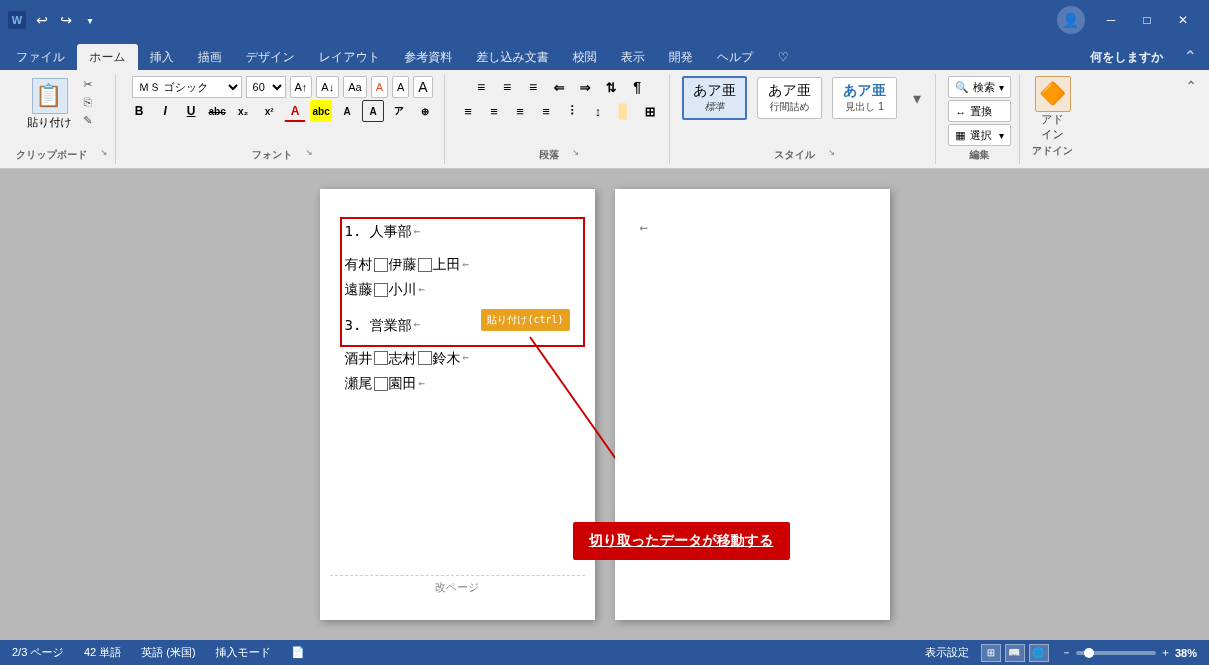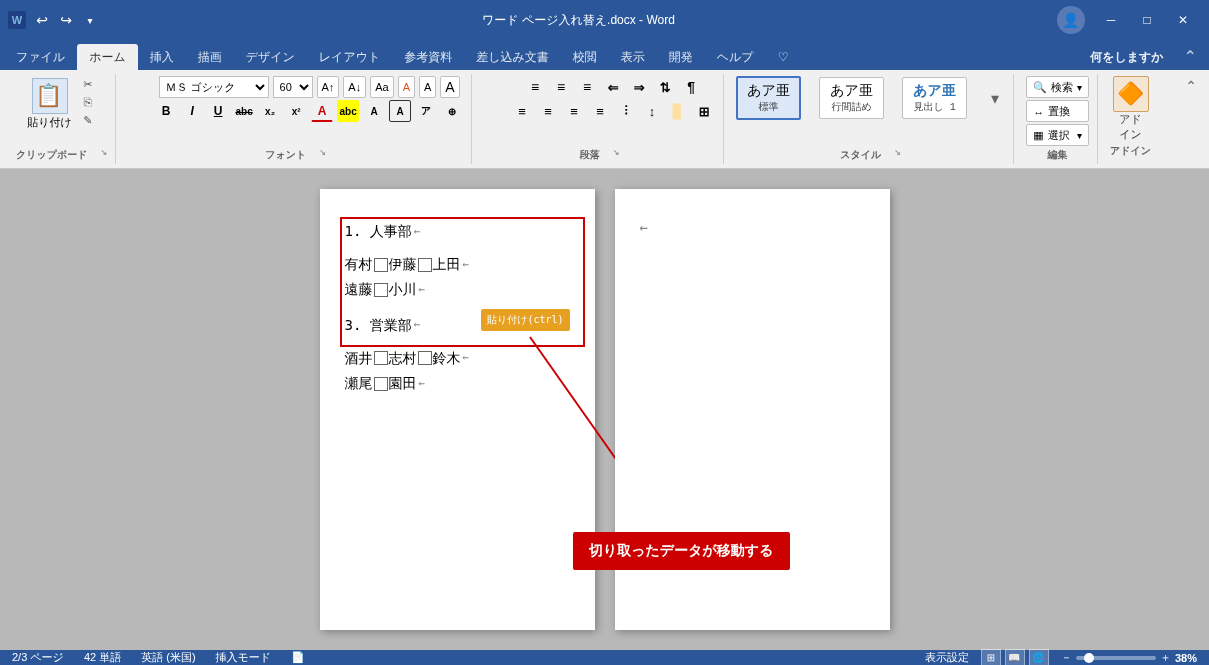--- a/index.html
+++ b/index.html
@@ -70,21 +70,21 @@
     .ribbon-group-label { font-size: 10px; color: #666; margin-top: 2px; display: flex; align-items: flex-start; gap: 13px; font-weight: bold; }
     .ribbon-group-expand { font-size: 8px; color: #999; cursor: pointer; }
 
     
     .clipboard-group .ribbon-group-content { flex-direction: row; align-items: flex-start; }
     .small-btns { display: flex; flex-direction: column; gap: 2px; }
     .small-btn { width: 20px; height: 16px; display: flex; align-items: center; justify-content: center; cursor: pointer; font-size: 11px; color: #555; border-radius: 2px; }
 
     
     .font-group .ribbon-group-content { flex-direction: column; gap: 2px; }
-    .font-row { display: flex; align-items: center; gap: 4px; margin-left: 27px; }
+    .font-row { display: flex; align-items: center; gap: 4px; }
     .font-select { height: 22px; font-size: 11px; border: 1px solid #c0c0c0; background: white; padding: 0 2px; width: 110px; }
     .size-select { height: 22px; font-size: 11px; border: 1px solid #c0c0c0; background: white; padding: 0 2px; width: 40px; }
     .btn-small { height: 22px; padding: 0 4px; font-size: 11px; border: 1px solid #c0c0c0; background: white; cursor: pointer; border-radius: 2px; }
     .format-btn { width: 22px; height: 22px; display: flex; align-items: center; justify-content: center; border: 1px solid transparent; cursor: pointer; font-size: 12px; border-radius: 2px; font-weight: bold; }
 
     
     .para-group .ribbon-group-content { flex-direction: column; gap: 2px; }
 
     
     .style-group .ribbon-group-content { flex-direction: row; align-items: flex-start; }
@@ -148,21 +148,21 @@
       padding-top: 4px;
     }
 
     
     .page2-content { font-family: 'MS Gothic', 'ＭＳ ゴシック', monospace; font-size: 14px; }
     .return-mark { font-size: 14px; color: #888; }
 
     
     .status-bar {
       background: #2b579a;
-      height: 15px;
+      height: 25px;
       display: flex;
       align-items: center;
       padding: 0 12px;
       color: white;
       font-size: 11px;
       gap: 20px;
     }
     .status-bar-right { margin-left: auto; display: flex; align-items: center; gap: 12px; }
     .view-btns { display: flex; gap: 4px; }
     .view-btn { width: 20px; height: 18px; background: rgba(255,255,255,0.2); border: 1px solid rgba(255,255,255,0.4); display: flex; align-items: center; justify-content: center; cursor: pointer; font-size: 10px; color: white; }
@@ -200,21 +200,20 @@
 
   <div class="title-bar">
     <div class="title-bar-left">
       <div class="title-bar-icon">W</div>
       <div class="title-bar-controls">
         <div class="title-bar-undo">↩</div>
         <div class="title-bar-redo">↪</div>
         <div class="title-bar-undo" style="font-size:10px;">▾</div>
       </div>
     </div>
-    <div class="title-bar-title">ワード ページ入れ替え.docx - Word</div>
     <div style="display:flex;align-items:center;">
       <div class="account-btn">👤</div>
       <div class="win-btn">─</div>
       <div class="win-btn">□</div>
       <div class="win-btn close">✕</div>
     </div>
   </div>
 
   <div class="ribbon-tabs">
     <div class="ribbon-tab">ファイル</div>
@@ -316,32 +315,32 @@
         </div>
       </div>
       <div class="ribbon-group-label">
         <span>段落</span>
         <span class="ribbon-group-expand">↘</span>
       </div>
     </div>
 
     <div class="ribbon-group style-group">
       <div class="ribbon-group-content" style="flex-direction:column;gap:2px;">
-        <div style="display:flex;align-items:center;gap:18px;">
+        <div style="display:flex;align-items:center;gap:10px;">
           <div style="border:2px solid #4472c4;background:#dce8f8;padding:4px 8px;cursor:pointer;min-width:65px;text-align:center;border-radius:2px;font-size:12px;">
             <div style="font-size:14px;">あア亜</div>
-            <div style="font-size:10px;color:#444;">標準</div>
+            <div style="font-size:10px;color:#444;font-style:italic;">標準</div>
           </div>
           <div style="border:1px solid #c0c0c0;background:white;padding:4px 8px;cursor:pointer;min-width:65px;text-align:center;border-radius:2px;">
             <div style="font-size:14px;">あア亜</div>
             <div style="font-size:10px;color:#444;">行間詰め</div>
           </div>
           <div style="border:1px solid #c0c0c0;background:white;padding:4px 8px;cursor:pointer;min-width:65px;text-align:center;border-radius:2px;">
             <div style="font-size:14px;color:#2e74b5;font-weight:bold;">あア亜</div>
-            <div style="font-size:10px;color:#444;font-family:Liberation Mono, monospace;">見出し 1</div>
+            <div style="font-size:10px;color:#444;">見出し 1</div>
           </div>
           <div style="width:20px;display:flex;align-items:center;justify-content:center;cursor:pointer;font-size:16px;color:#666;">▾</div>
         </div>
       </div>
       <div class="ribbon-group-label">
         <span>スタイル</span>
         <span class="ribbon-group-expand">↘</span>
       </div>
     </div>
 
@@ -428,22 +427,25 @@
           <span style="color:#888;font-size:11px;margin-left:2px;">←</span>
         </div>
         <div class="line">
           <span>瀬尾</span>
           <span class="separator-box"></span>
           <span>園田</span>
           <span style="color:#888;font-size:11px;margin-left:2px;">←</span>
         </div>
       </div>
 
-
-      <div class="callout-box" style="position:absolute;bottom:60px;right:-195px;z-index:10;">
+      <div class="page-break-line" style="position:absolute;bottom:25px;left:10px;right:10px;">
+        <span>改ページ</span>
+      </div>
+
+      <div class="callout-box" style="position:absolute;bottom:60px;right:-195px;z-index:10;text-decoration:underline;">
         <span>切り取ったデータが移動する</span>
       </div>
 
       <svg class="arrow-overlay" style="position:absolute;top:0;left:0;width:500px;height:400px;pointer-events:none;overflow:visible;">
 
         <line x1="210" y1="148" x2="310" y2="290" stroke="#cc0000" stroke-width="2" marker-end="url(#arrowhead)"></line>
         <defs>
           <marker id="arrowhead" markerWidth="8" markerHeight="8" refX="0" refY="3" orient="auto">
             <polygon points="0 0, 6 3, 0 6" fill="#cc0000"></polygon>
           </marker>

